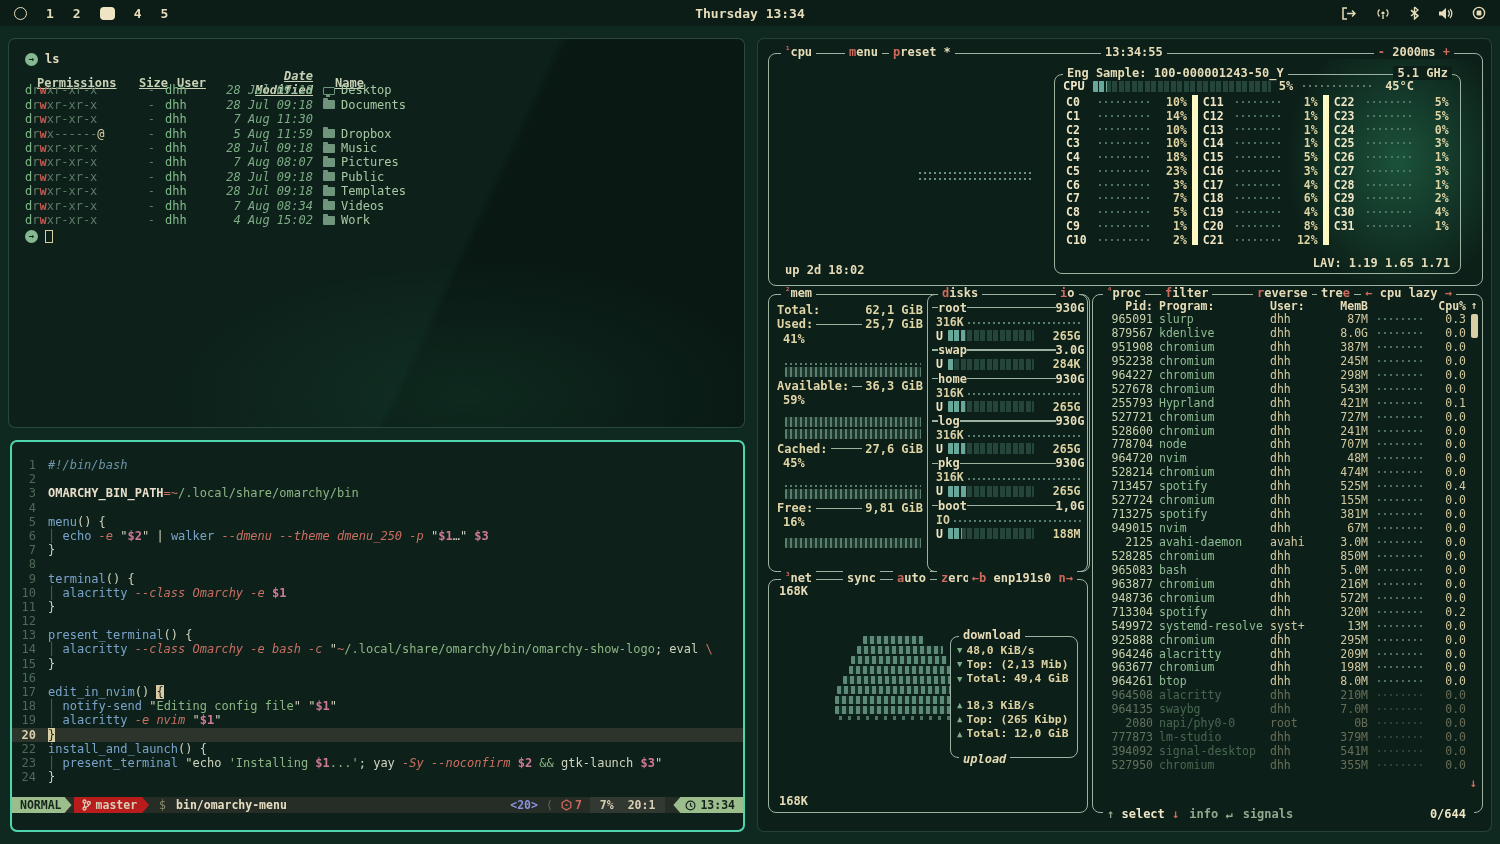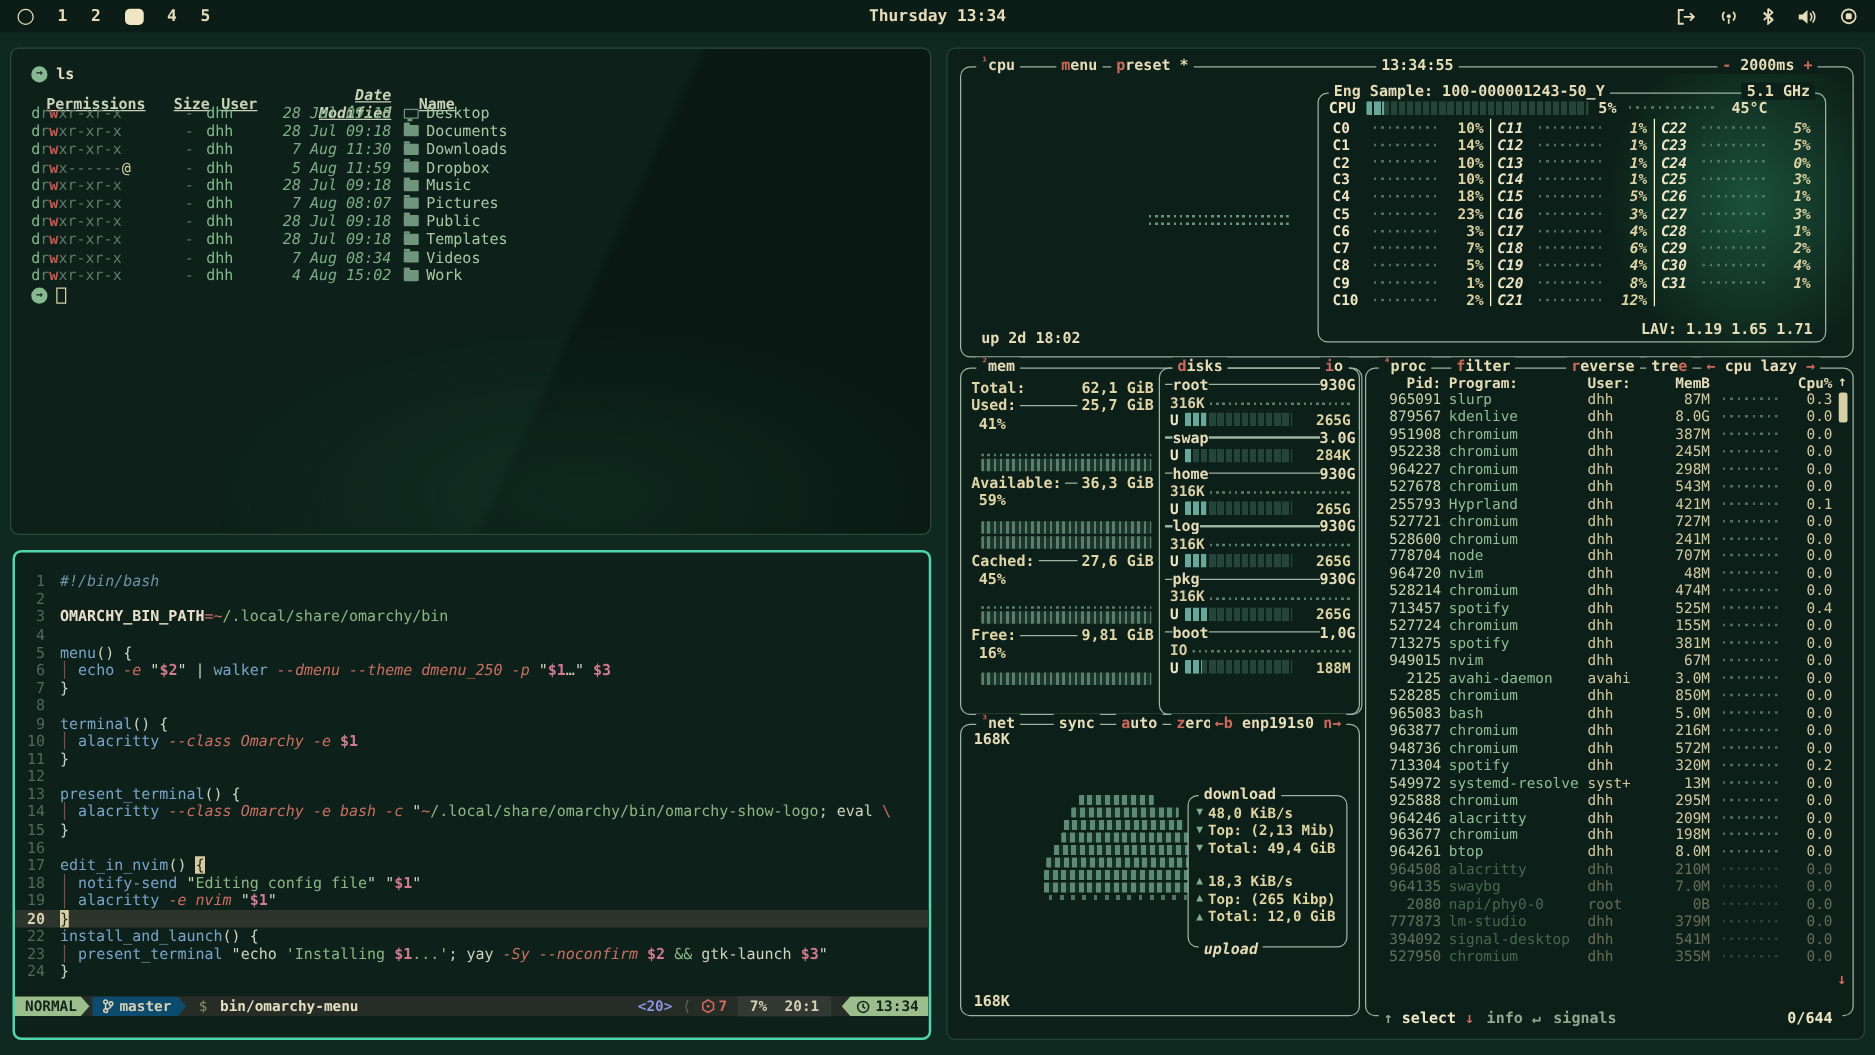--- a/index.html
+++ b/index.html
@@ -73,21 +73,21 @@
   .tk-g { color:#c96f62; font-style:italic; }
   .tk-p { color:#d07a94; font-weight:bold; }
   .tk-w { color:#cfd3bd; } .tk-q { color:#cfd3bd; }
   .tk-m { background:#d9c9a0; color:#1d241d; }
   .tk-cur { background:#d9cfa4; color:#1d241d; }
   .tk-gu { color:#8a4a44; }
   .statusline { position:absolute; left:0; right:0; bottom:17px; height:16px;
     background:#262c26; display:flex; align-items:stretch; font-size:11.5px; line-height:16px; }
   .seg-mode { background:#9cbd8c; color:#15241b; font-weight:bold; padding:0 10px 0 8px;
     clip-path:polygon(0 0,calc(100% - 7px) 0,100% 50%,calc(100% - 7px) 100%,0 100%); }
-  .seg-git { background:#0c4a6e; color:#d6cfb4; font-weight:bold; padding:0 12px 0 8px; display:flex; align-items:center; gap:5px;
+  .seg-git { background:#b91c1c; color:#d6cfb4; font-weight:bold; padding:0 12px 0 8px; display:flex; align-items:center; gap:5px;
     clip-path:polygon(0 0,calc(100% - 7px) 0,100% 50%,calc(100% - 7px) 100%,0 0%,0 100%,calc(100% - 7px) 100%); margin-left:2px;}
   .seg-dollar { color:#8a8f6a; padding:0 10px; }
   .seg-file { color:#e5ddc2; font-weight:bold; }
   .sl-right { margin-left:auto; display:flex; align-items:center; gap:8px; padding-right:0; }
   .sl-reg { color:#8a92dd; font-weight:bold; }
   .sl-sep { color:#55705f; }
   .sl-diag { color:#ce6a5d; font-weight:bold; display:flex; align-items:center; gap:3px; }
   .sl-stats { background:#323832; color:#d8d0b4; padding:0 10px; display:flex; gap:14px; font-weight:bold; }
   .seg-time { background:#9cbd8c; color:#15241b; font-weight:bold; padding:0 8px 0 12px; display:flex; align-items:center; gap:4px;
     clip-path:polygon(7px 0,100% 0,100% 100%,7px 100%,0 50%); }
@@ -109,21 +109,21 @@
   
   #box-cpu { left:10px; top:14px; width:715px; height:233px; }
   #cpu-sub { position:absolute; left:285px; top:20px; width:407px; height:200px;
     border:1.5px solid #9cb3a1; border-radius:8px; }
   .cpu-row { display:flex; align-items:center; gap:8px; padding:4px 8px 0 8px; height:18px; }
   .cpu-lab { font-weight:bold; color:#efe6c6; }
   .meterbar { height:11px; border-radius:1px; position:relative; }
   .dots-leader { flex:1; background:repeating-linear-gradient(90deg,#5d7a68 0 2px,transparent 2px 6px) center/100% 2px no-repeat; height:12px; margin:0 2px; }
   .cores-wrap { display:flex; padding:2px 6px 0 6px; height:152px; }
   .core-col { width:33.3%; padding:0 5px; }
-  .core-col + .core-col { border-left:1px solid #fef9c3;font-style:italic; }
+  .core-col + .core-col { border-left:6px solid #fef9c3; }
   .core-row { display:flex; align-items:center; height:13.8px; gap:5px; }
   .core-lab { width:28px; color:#efe6c6; font-weight:bold; font-size:11.5px; }
   .core-graph { flex:1; height:8px; background:repeating-linear-gradient(90deg,#597e6d 0 2px,transparent 2px 6px) center/100% 2px no-repeat; opacity:.85; }
   .core-pct { width:32px; text-align:right; color:#ded3a2; font-size:11.5px; font-weight:bold; }
   .lav-line { position:absolute; right:10px; bottom:3px; font-weight:bold; color:#e6dcb8; }
   .cpu-uptime { position:absolute; left:16px; bottom:8px; color:#e6dcb8; font-weight:bold; }
   .cpu-minigraph { position:absolute; left:150px; top:116px; width:112px; height:14px;
     background:
       repeating-linear-gradient(90deg,#6b9480 0 2px,transparent 2px 5px) 0 2px/100% 2px no-repeat,
       repeating-linear-gradient(90deg,#6b9480 0 2px,transparent 2px 5px) 0 8px/100% 2px no-repeat; }
@@ -256,24 +256,20 @@
         <span class="ls-name">
           <span class="fic"></span>
           <span>Documents</span>
         </span>
       </div>
       <div class="ls-row">
         <span><span class="p-g">d</span><span class="p-d">r</span><span class="p-r">w</span><span class="p-d">x</span><span class="p-d">r</span><span class="p-d">-</span><span class="p-d">x</span><span class="p-d">r</span><span class="p-d">-</span><span class="p-d">x</span></span>
         <span class="ls-size col-size">-</span>
         <span class="ls-user">dhh</span>
         <span class="ls-date col-date">7 Aug 11:30</span>
-        <span class="ls-name">
-          <span class="fic"></span>
-          <span>Downloads</span>
-        </span>
       </div>
       <div class="ls-row">
         <span><span class="p-g">d</span><span class="p-d">r</span><span class="p-r">w</span><span class="p-d">x</span><span class="p-d">-</span><span class="p-d">-</span><span class="p-d">-</span><span class="p-d">-</span><span class="p-d">-</span><span class="p-d">-</span><span class="p-y">@</span></span>
         <span class="ls-size col-size">-</span>
         <span class="ls-user">dhh</span>
         <span class="ls-date col-date">5 Aug 11:59</span>
         <span class="ls-name">
           <span class="fic"></span>
           <span>Dropbox</span>
         </span>

